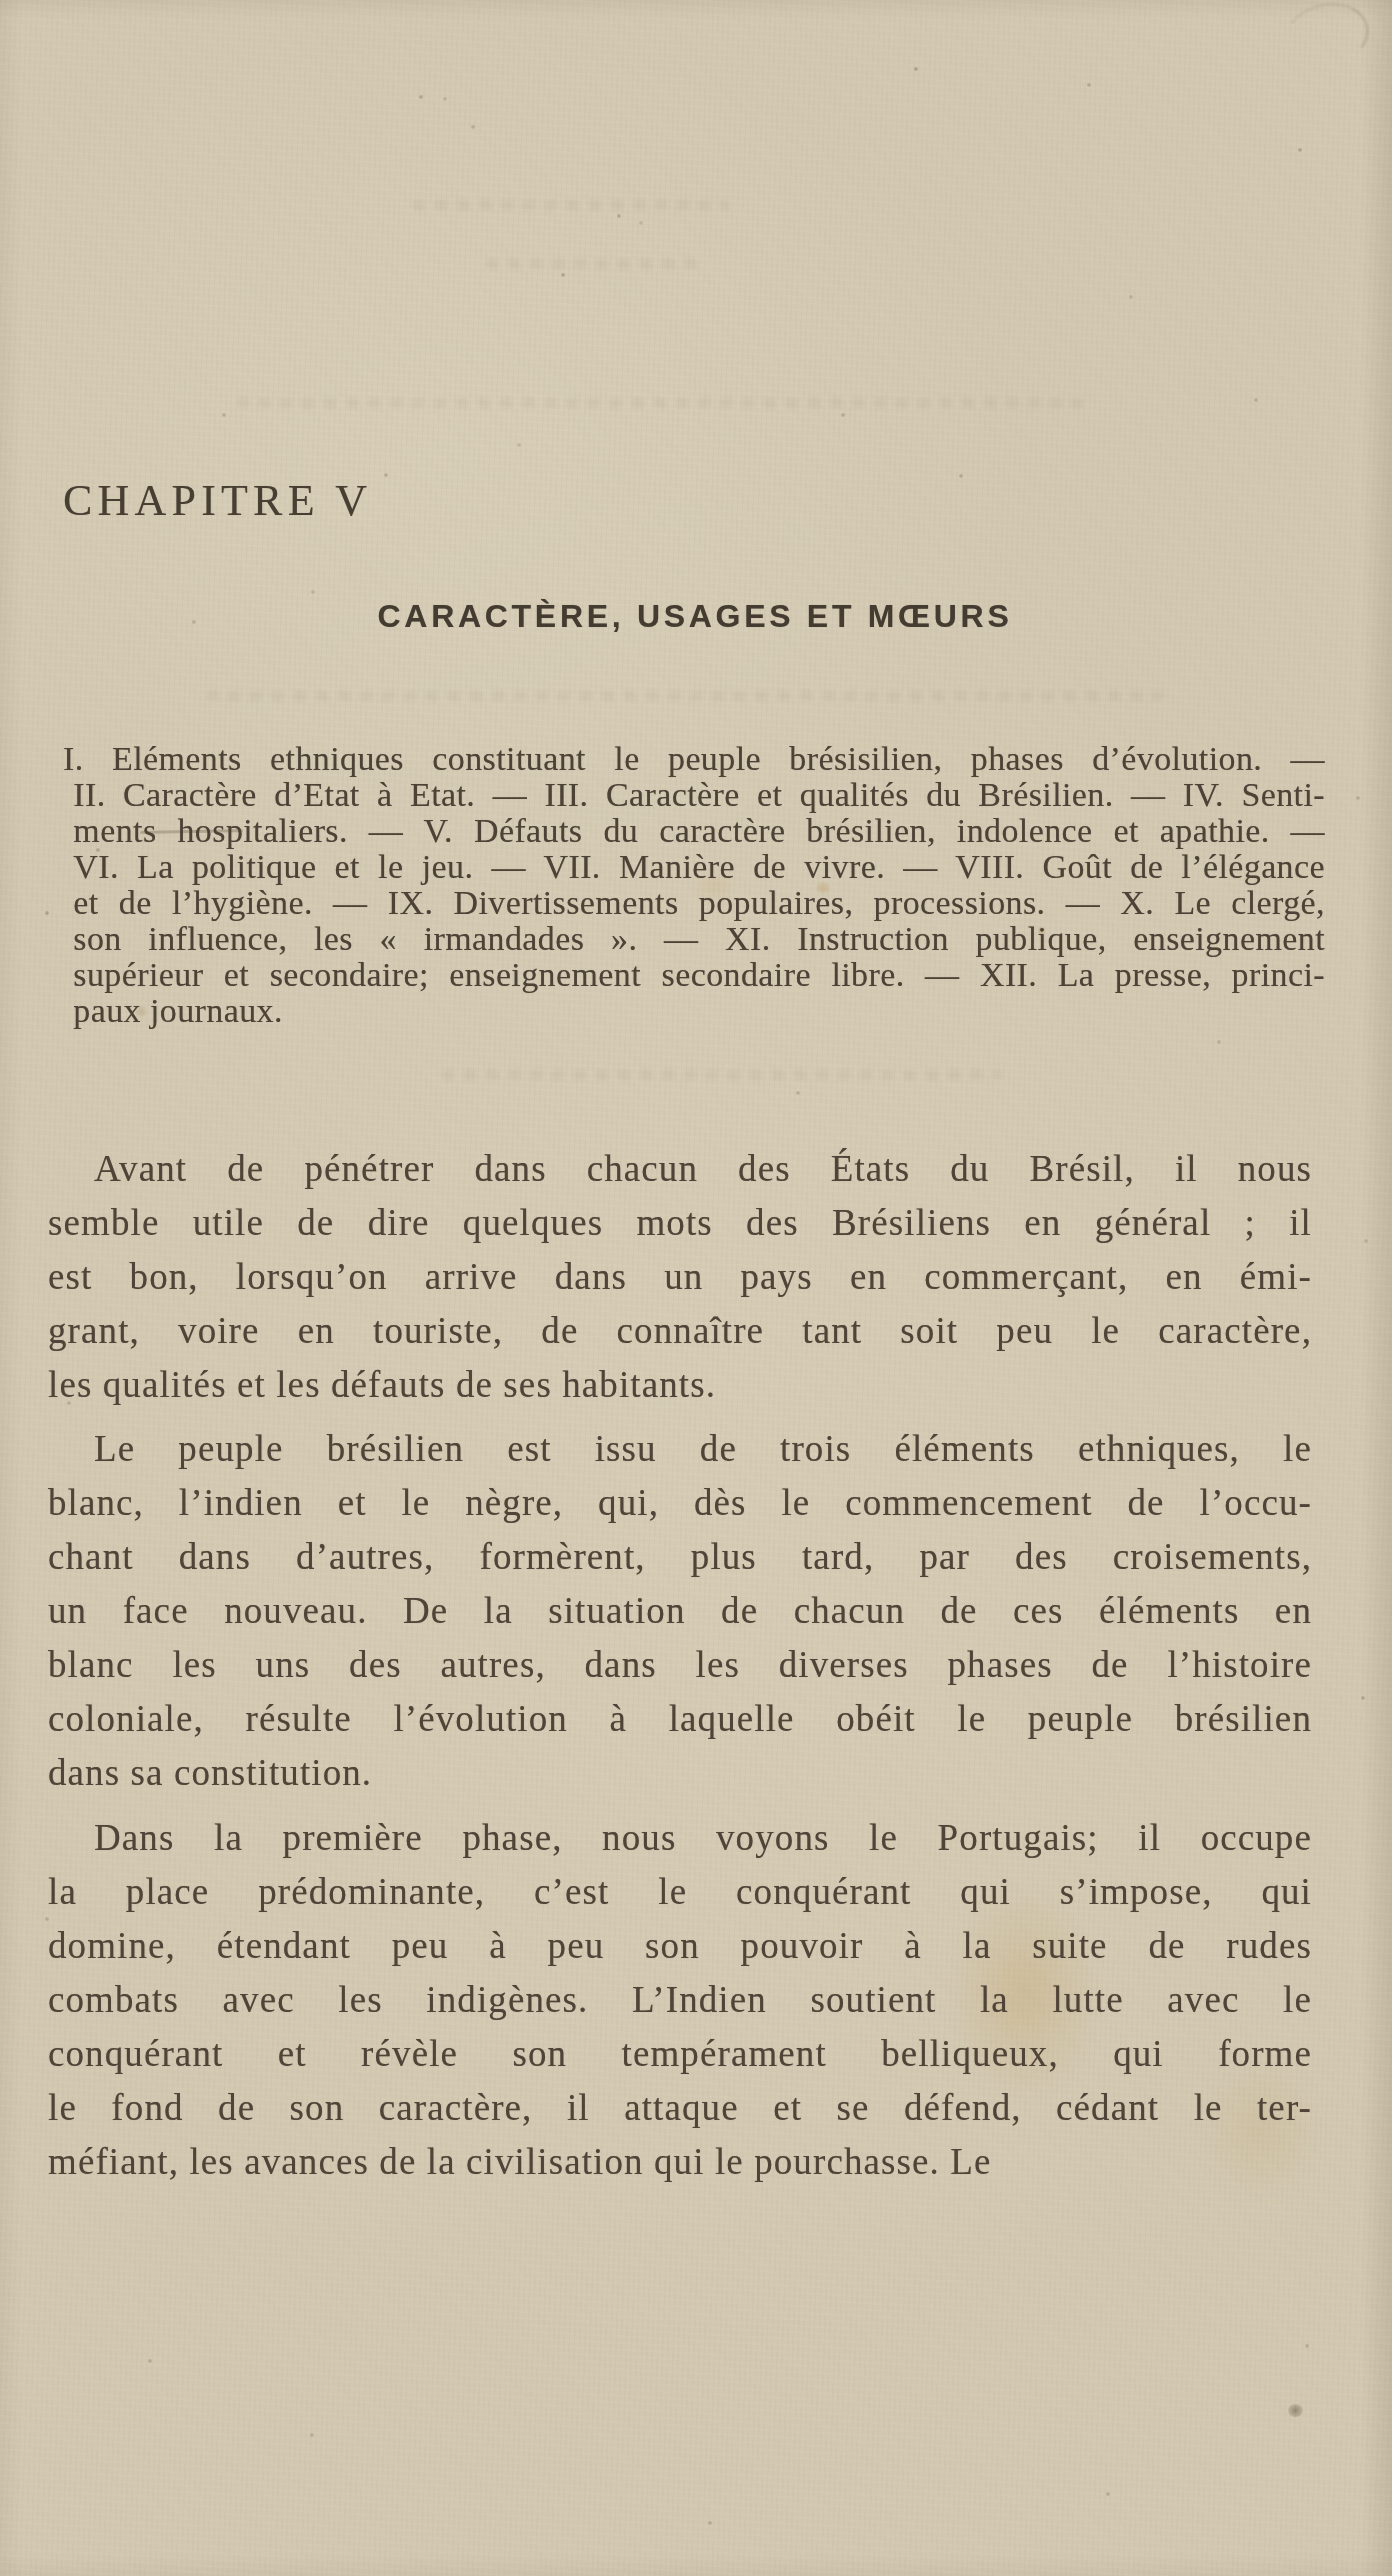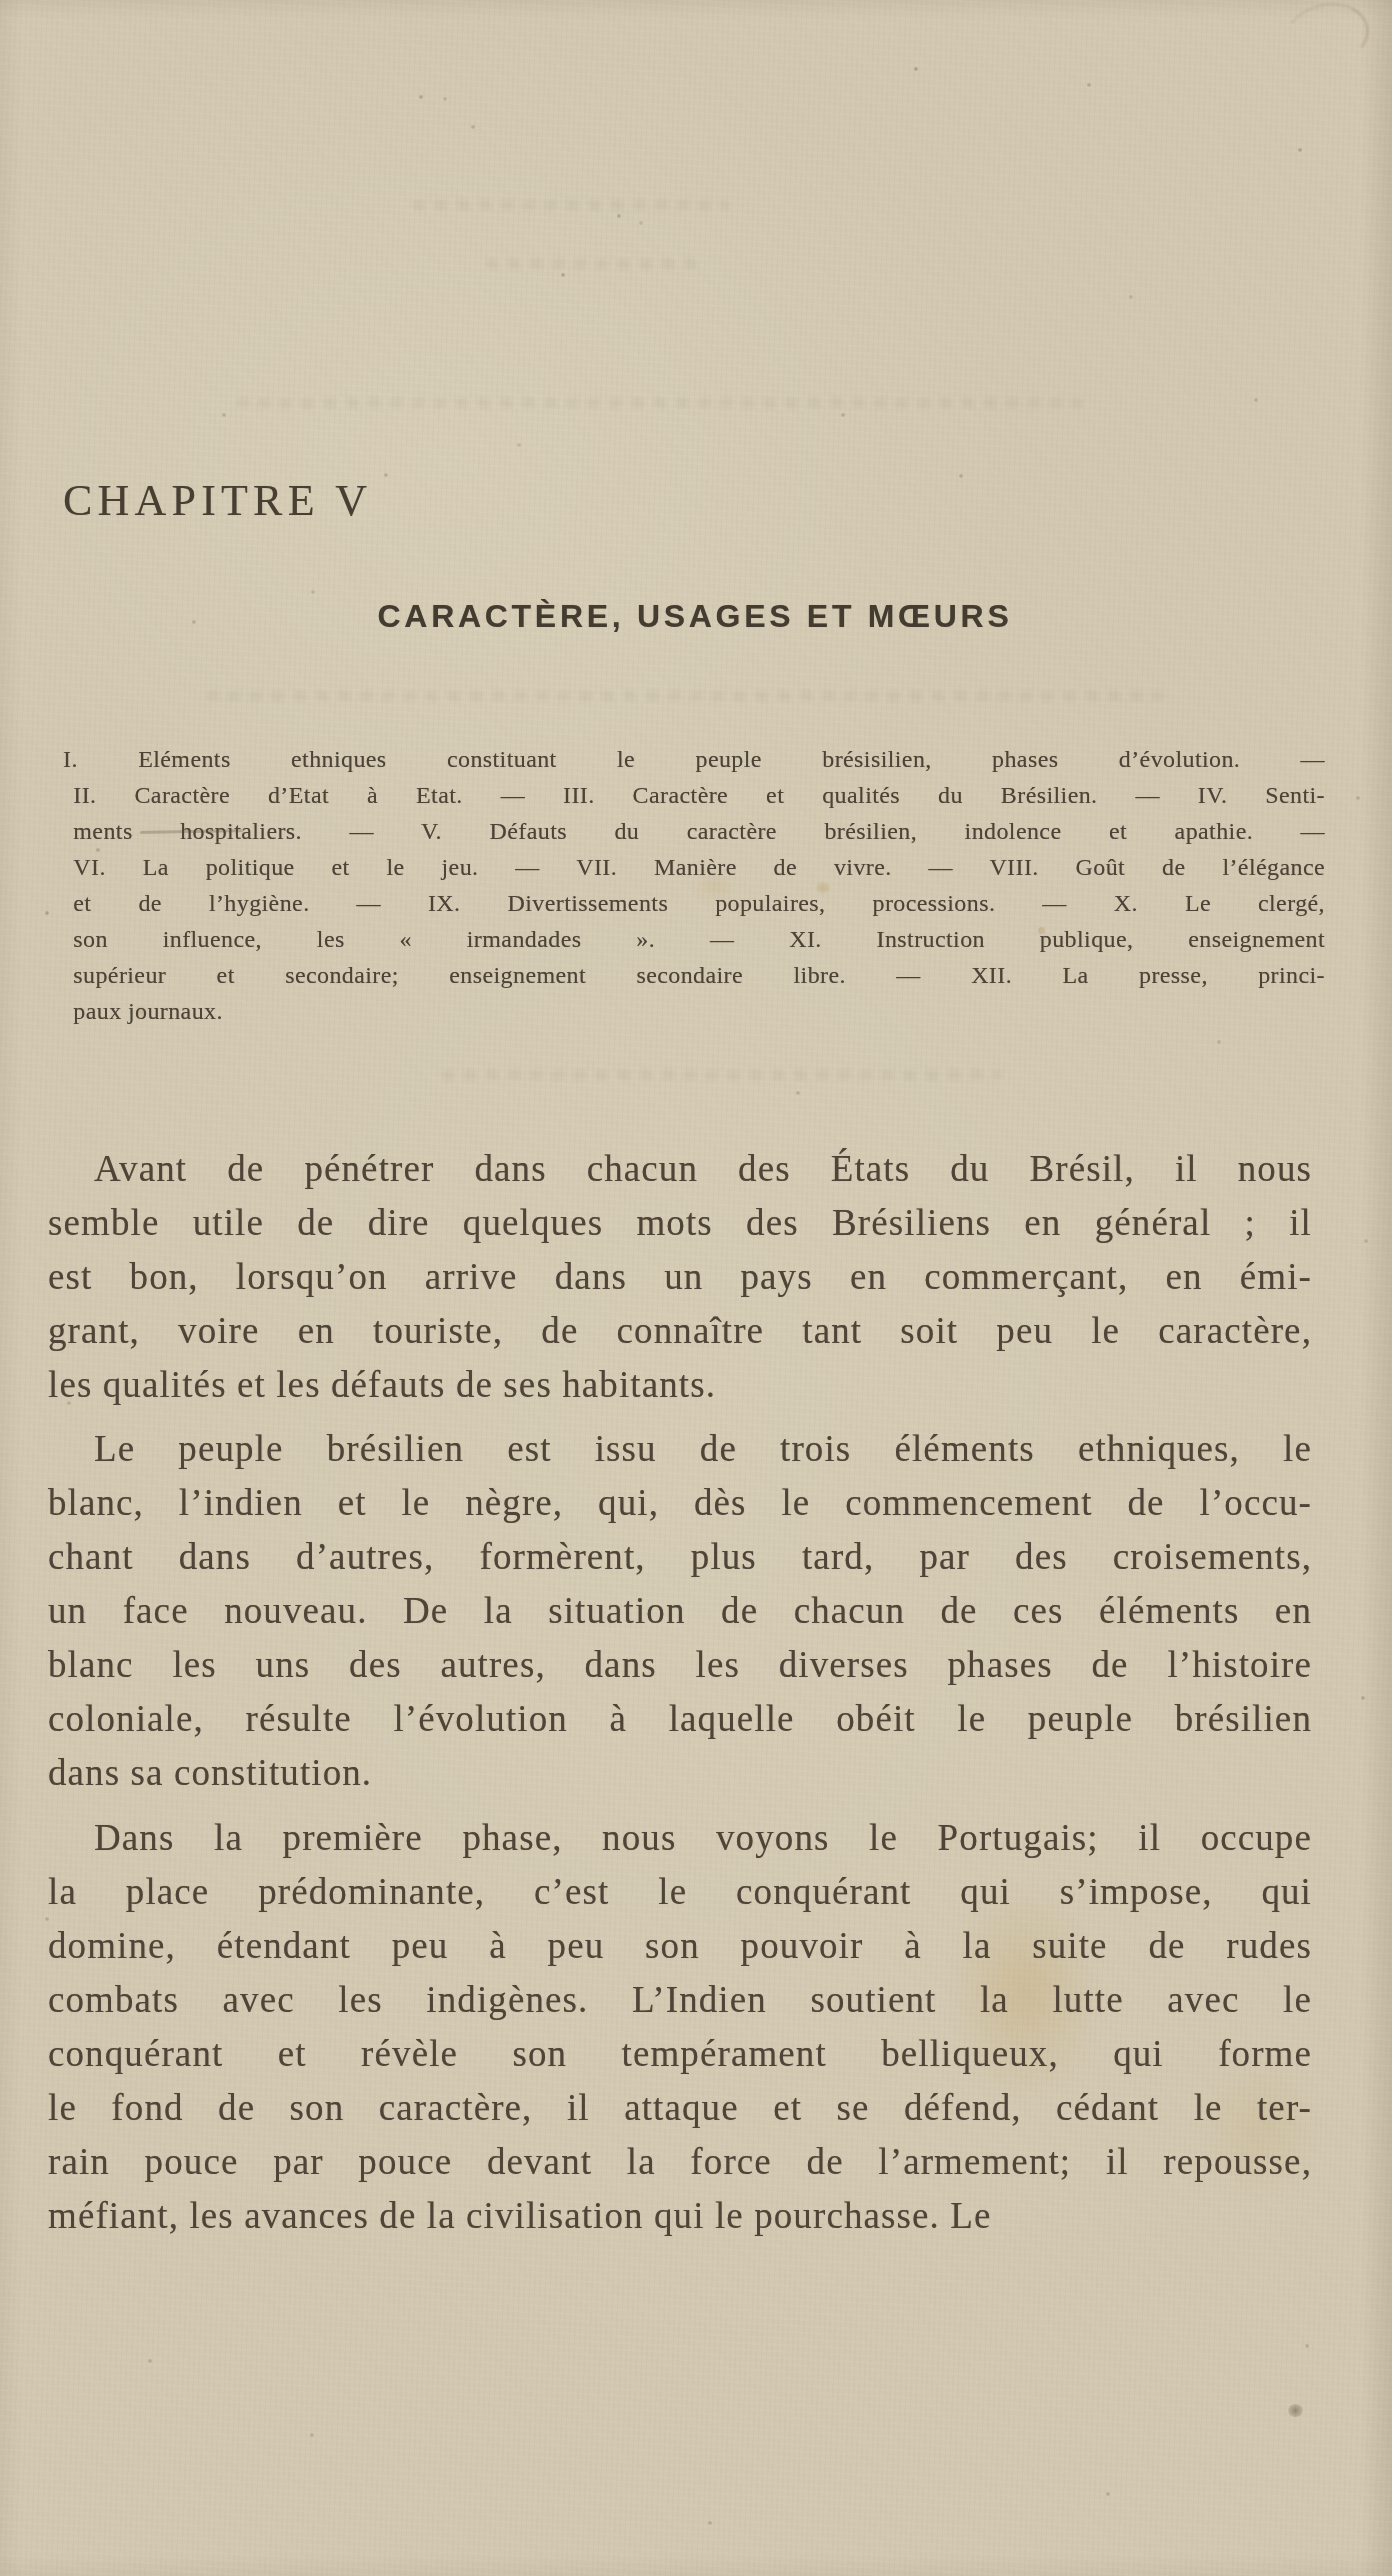--- a/index.html
+++ b/index.html
@@ -117,21 +117,21 @@
     position: absolute; top: 598px; left: 63px; width: 1264px;
     margin: 0; text-align: center;
     font-family: "Liberation Sans", sans-serif;
     font-weight: 700;
     font-size: 32px;
     letter-spacing: 3.7px;
     color: #443c30;
   }
   .summary {
     position: absolute; top: 741px; left: 63px; width: 1262px;
-    font-size: 24px;
+    font-size: 34px;
     line-height: 36px;
     letter-spacing: 0.4px;
     color: #4c4236;
   }
   .summary .line { text-align: justify; text-align-last: justify; }
   .summary .line.cont { padding-left: 10.3px; }
   .summary .line.last { text-align-last: left; }
 
   .body-text {
     position: absolute; top: 1142px; left: 48px; width: 1264px;
@@ -199,18 +199,17 @@
       <div class="line">coloniale, résulte l’évolution à laquelle obéit le peuple brésilien</div>
       <div class="line last">dans sa constitution.</div>
     </div>
     <div class="para">
       <div class="line first">Dans la première phase, nous voyons le Portugais; il occupe</div>
       <div class="line">la place prédominante, c’est le conquérant qui s’impose, qui</div>
       <div class="line">domine, étendant peu à peu son pouvoir à la suite de rudes</div>
       <div class="line">combats avec les indigènes. L’Indien soutient la lutte avec le</div>
       <div class="line">conquérant et révèle son tempérament belliqueux, qui forme</div>
       <div class="line">le fond de son caractère, il attaque et se défend, cédant le ter-</div>
-      <div class="line">rain pouce par pouce devant la force de l’armement; il repousse,</div>
       <div class="line last">méfiant, les avances de la civilisation qui le pourchasse. Le</div>
     </div>
   </section>
 </div>
 
 
 </body></html>

